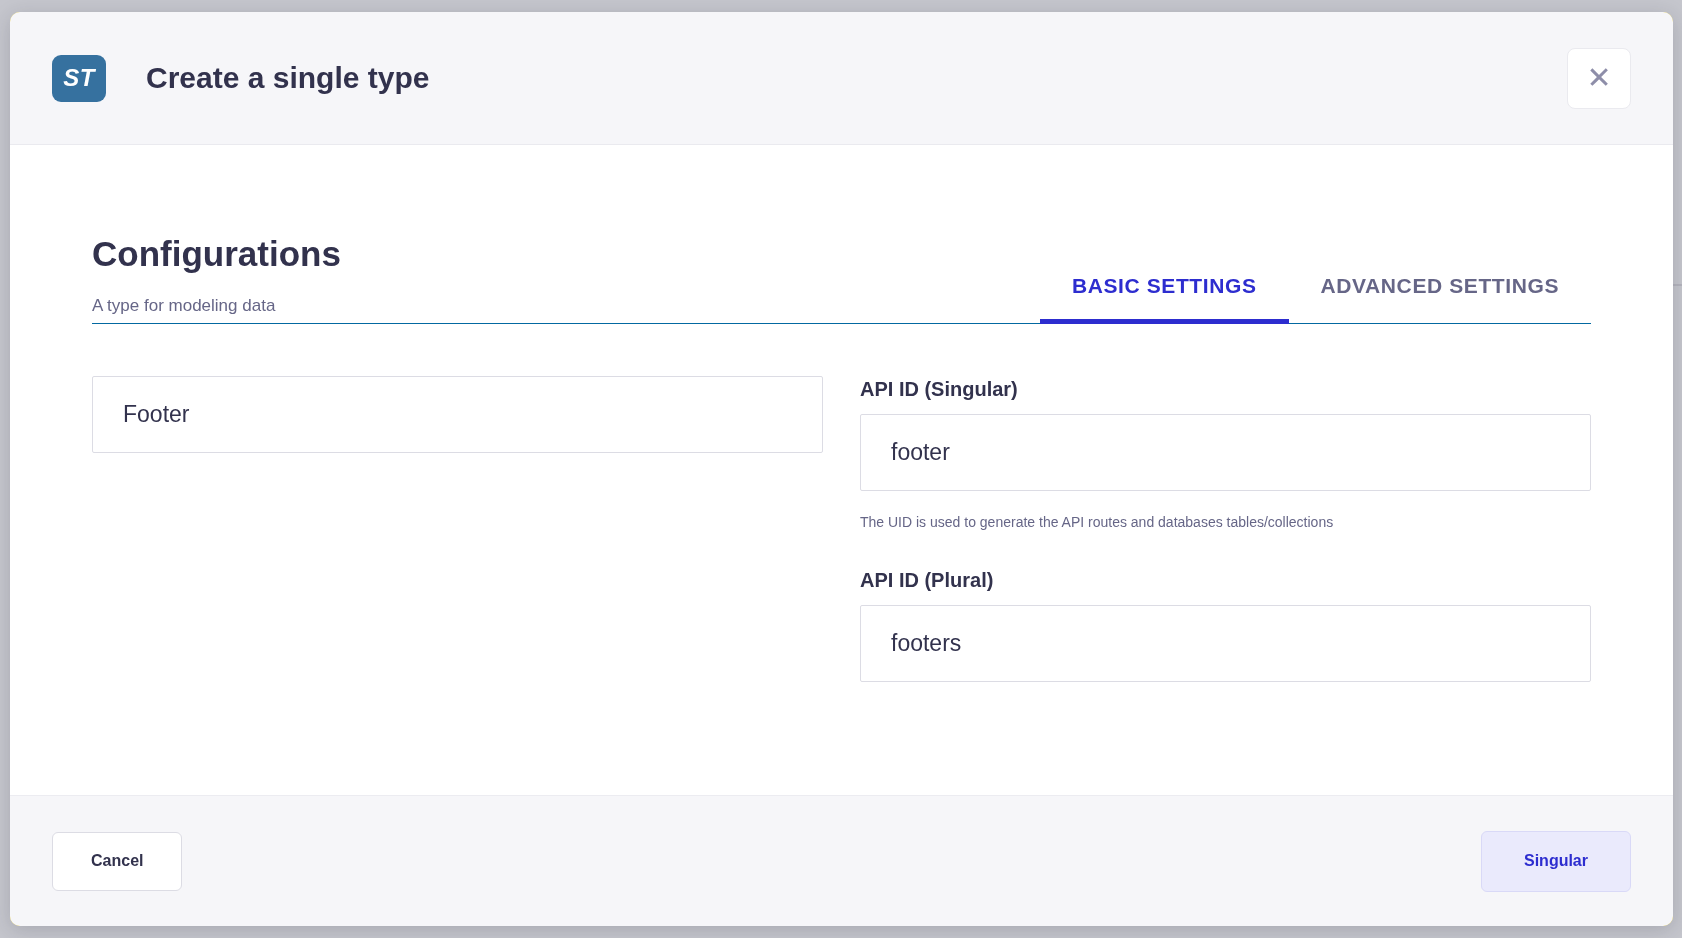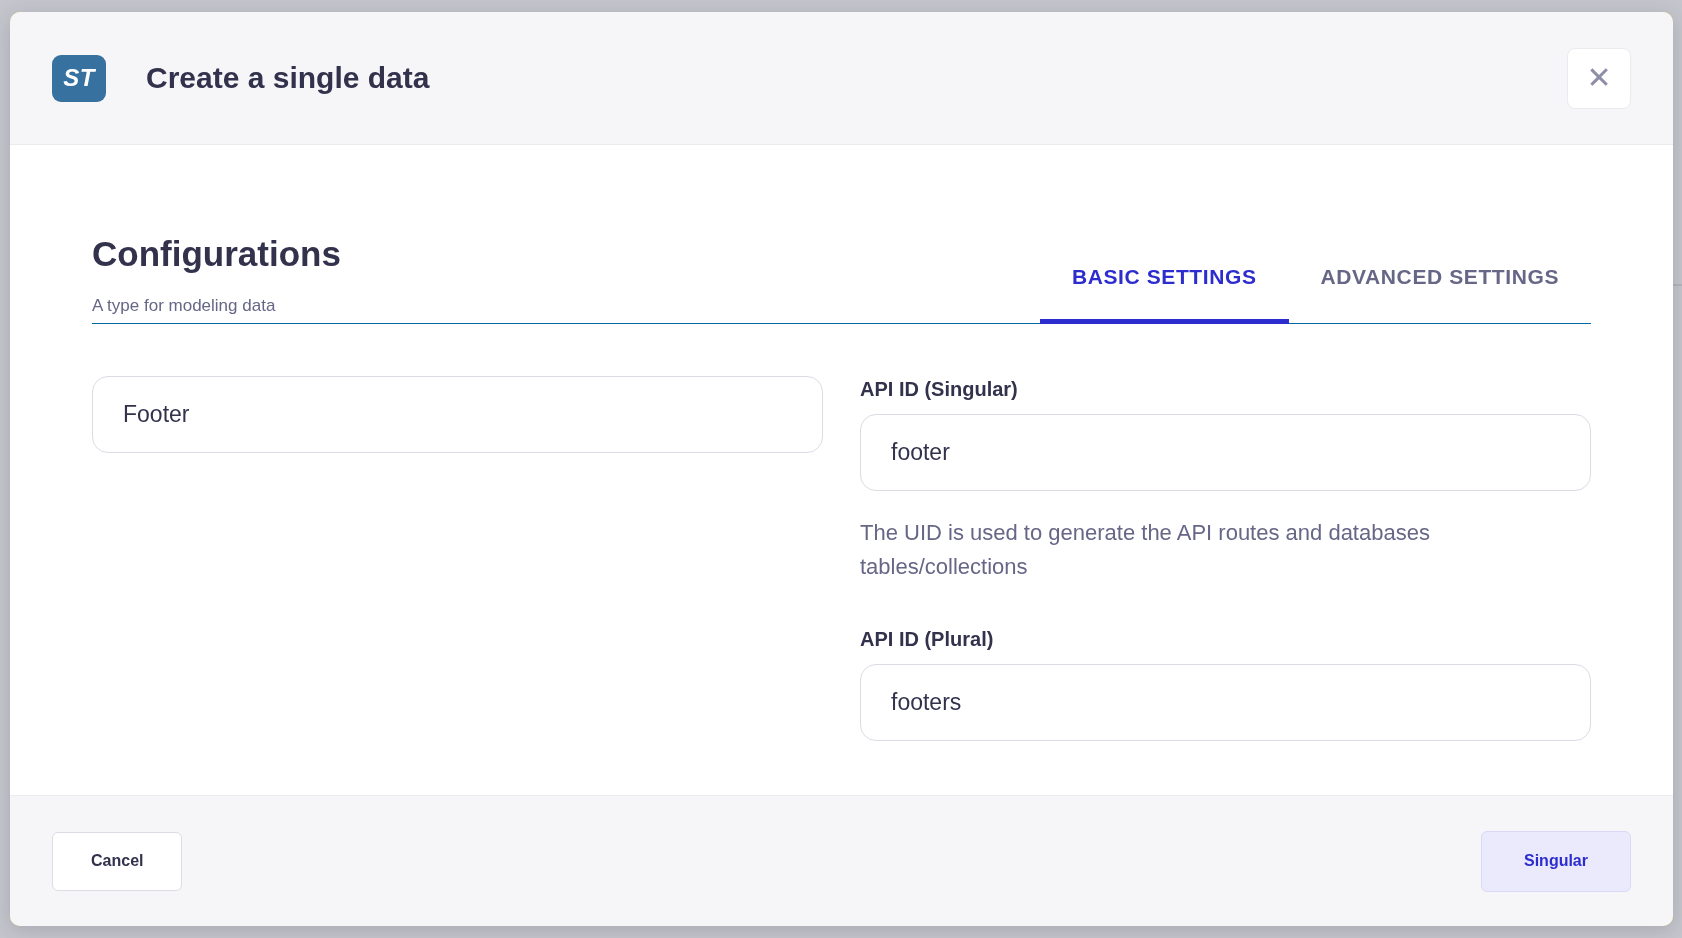--- a/index.html
+++ b/index.html
@@ -76,21 +76,21 @@
   }
   .section-subtitle {
     margin-top: 14px;
     font-size: 17px;
     color: #666687;
     line-height: 32px;
     padding-bottom: 1px;
   }
   .tabs { display: flex; margin-bottom: -1px; }
   .tab {
-    padding: 0 32px 30px;
+    padding: 0 32px 21px;
     font-size: 21px; font-weight: 600;
     letter-spacing: 0.6px;
     color: #666687;
     border-bottom: 5px solid transparent;
     cursor: pointer;
     white-space: nowrap;
   }
   .tab.active {
     color: #2d2dcf;
     border-bottom-color: #2d2dcf;
@@ -105,36 +105,36 @@
   .field-label {
     display: block;
     font-size: 20px; font-weight: 700;
     color: #32324d;
     line-height: 26px;
     margin-bottom: 12px;
   }
   .text-input {
     width: 100%; height: 77px;
     border: 1px solid #dcdce4;
-    border-radius: 16px;
+    border-radius: 2px;
     padding: 0 30px;
     font-family: "Liberation Sans", sans-serif;
     font-size: 23px;
     color: #32324d;
     background: #ffffff;
     outline: none;
   }
   .field-hint {
-    margin-top: 25px;
-    font-size: 22px;
+    margin-top: 14px;
+    font-size: 14px;
     color: #666687;
     line-height: 34px;
     max-width: 610px;
   }
-  .field-group-spaced { margin-top: 42px; }
+  .field-group-spaced { margin-top: 28px; }
   
   .modal-footer {
     height: 131px; flex: 0 0 131px;
     background: #f6f6f9;
     border-top: 1px solid #ececf1;
     display: flex; align-items: center; justify-content: space-between;
     padding: 0 42px;
   }
   .btn {
     height: 60px;
@@ -163,21 +163,21 @@
 <body>
 
 <div class="backdrop-artifact"></div>
 
 <div class="modal">
 
   <div class="modal-header">
     <div class="type-badge">
       <span>ST</span>
     </div>
-    <h2 class="modal-title">Create a single data</h2>
+    <h2 class="modal-title">Create a single type</h2>
     <button class="close-btn">
       <span>✕</span>
     </button>
   </div>
 
   <div class="modal-body">
 
     <div class="section-head">
       <div class="head-text">
         <h1 class="section-title">Configurations</h1>

